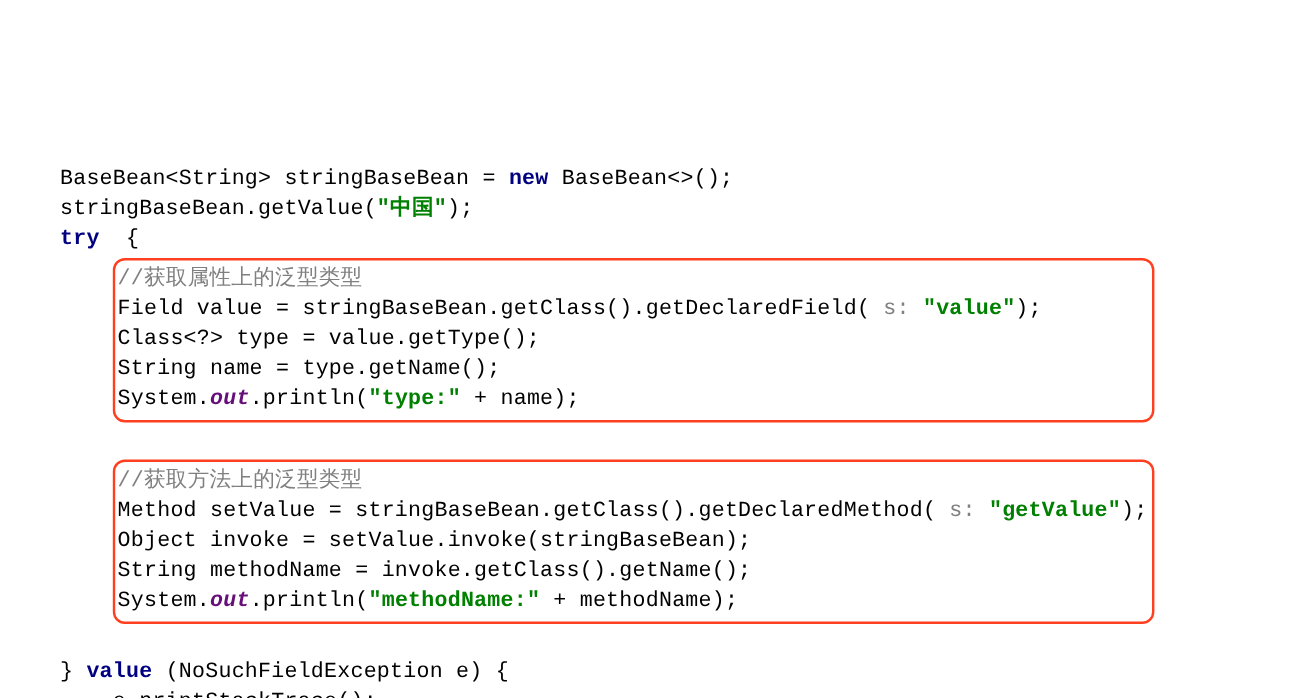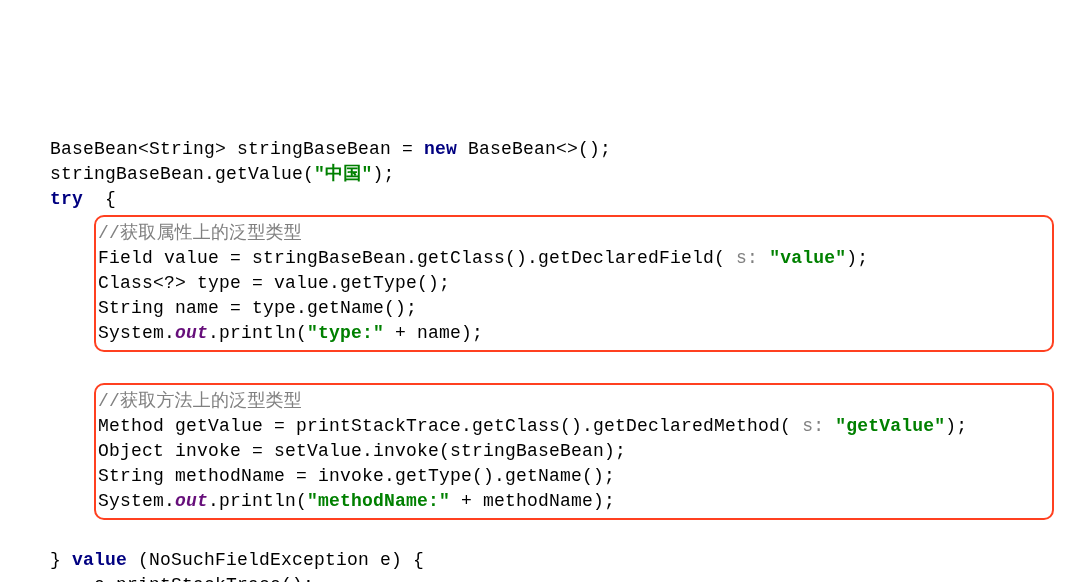--- a/index.html
+++ b/index.html
@@ -16,42 +16,42 @@
   .tok-kw { color: #000080; font-weight: bold; text-align: center; }
   .tok-str { color: #008000; font-weight: bold; }
   .tok-comment { color: #808080; font-style: normal; }
   .tok-field { color: #660e7a; font-style: italic; font-weight: bold; }
   .tok-hint { color: #808080; }
   .box {
     border: 2px solid #ff4020;
     border-radius: 10px;
     padding: 4px 8px 4px 2px;
     margin: 3px 0 3px 44px;
-    width: 960px;
+    width: 868px;
   }
   .code-root { position: relative; }
 </style>
 </head>
 <body>
 
 
 
 <div class="code-root">
 <span><span>BaseBean&lt;String&gt; stringBaseBean = </span><span class="tok-kw">new</span><span> BaseBean&lt;&gt;();</span></span>
 <span><span>stringBaseBean.getValue(</span><span class="tok-str">"中国"</span><span>);</span></span>
 <span><span class="tok-kw">try</span><span>  {</span></span>
 <div class="box"><span><span class="tok-comment">//获取属性上的泛型类型</span></span>
 <span><span>Field value = stringBaseBean.getClass().getDeclaredField(</span><span class="tok-hint"> s: </span><span class="tok-str">"value"</span><span>);</span></span>
 <span><span>Class&lt;?&gt; type = value.getType();</span></span>
 <span><span>String name = type.getName();</span></span>
 <span><span>System.</span><span class="tok-field">out</span><span>.println(</span><span class="tok-str">"type:"</span><span> + name);</span></span></div>
 <div class="box"><span><span class="tok-comment">//获取方法上的泛型类型</span></span>
-<span><span>Method getValue = printStackTrace.getClass().getDeclaredMethod(</span><span class="tok-hint"> s: </span><span class="tok-str">"getValue"</span><span>);</span></span>
+<span><span>Method setValue = stringBaseBean.getClass().getDeclaredMethod(</span><span class="tok-hint"> s: </span><span class="tok-str">"getValue"</span><span>);</span></span>
 <span><span>Object invoke = setValue.invoke(stringBaseBean);</span></span>
-<span><span>String methodName = invoke.getType().getName();</span></span>
+<span><span>String methodName = invoke.getClass().getName();</span></span>
 <span><span>System.</span><span class="tok-field">out</span><span>.println(</span><span class="tok-str">"methodName:"</span><span> + methodName);</span></span></div>
 <span><span>} </span><span class="tok-kw">value</span><span> (NoSuchFieldException e) {</span></span>
 <span><span>    e.printStackTrace();</span></span>
 
 
 
 
 
 
 

